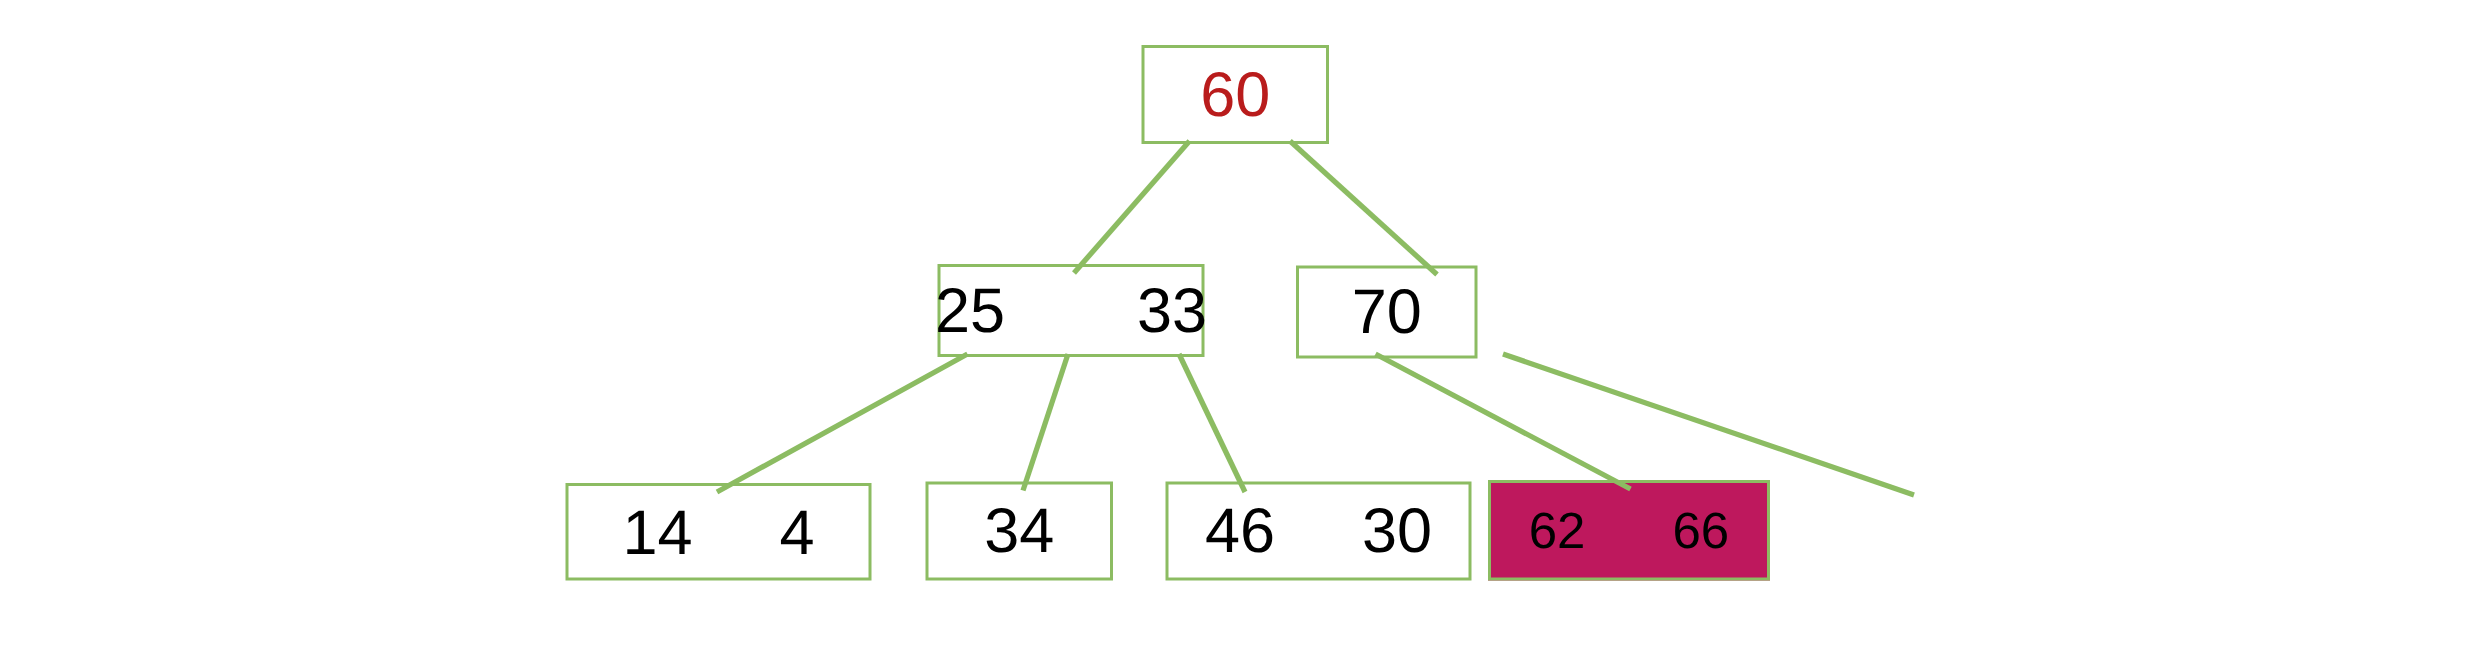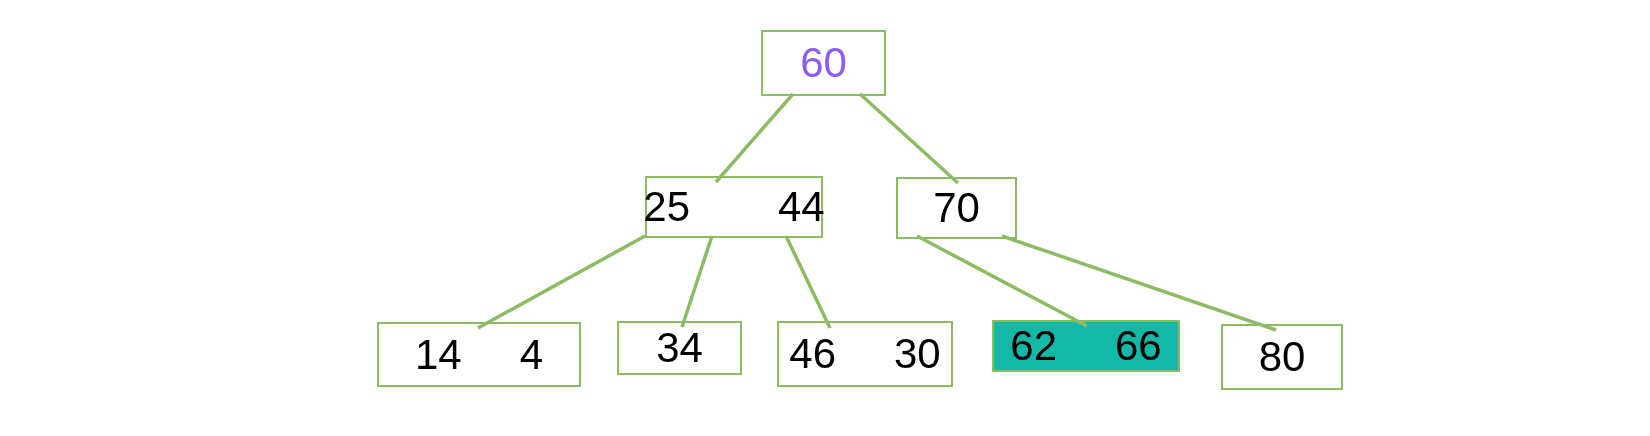--- a/index.html
+++ b/index.html
@@ -40,47 +40,44 @@
   }
   .node .key {
     display: inline-block;
   }
 </style>
 </head>
 <body>
 
 <div class="canvas" style="background: rgb(255, 255, 255);">
   <div class="nodes-layer">
-      <div class="node" style="left: 761px; top: 30px; width: 125px; height: 66px; border-width: 2px; border-color: rgb(140, 188, 98); background: rgb(255, 255, 255); color: #8b5cf6; font-size: 42px; gap: 58px;">
+      <div class="node" style="left: 761px; top: 30px; width: 125px; height: 66px; border-width: 2px; border-color: rgb(140, 188, 98); background: rgb(255, 255, 255); color: #b91c1c; font-size: 42px; gap: 58px;">
         <span class="key">60</span>
       </div>
-      <div class="node" style="left: 625px; top: 176px; width: 178px; height: 62px; border-width: 2px; border-color: rgb(140, 188, 98); background: rgb(255, 255, 255); color: rgb(0, 0, 0); font-size: 42px; gap: 88px; margin-left: 20px;">
+      <div class="node" style="left: 625px; top: 176px; width: 178px; height: 62px; border-width: 2px; border-color: rgb(140, 188, 98); background: rgb(255, 255, 255); color: rgb(0, 0, 0); font-size: 42px; gap: 88px;">
         <span class="key">25</span>
-        <span class="key">44</span>
+        <span class="key">33</span>
       </div>
-      <div class="node" style="left: 896px; top: 177px; width: 121px; height: 62px; border-width: 2px; border-color: rgb(140, 188, 98); background: rgb(255, 255, 255); color: rgb(0, 0, 0); font-size: 42px; gap: 58px;">
+      <div class="node" style="left: 864px; top: 177px; width: 121px; height: 62px; border-width: 2px; border-color: rgb(140, 188, 98); background: rgb(255, 255, 255); color: rgb(0, 0, 0); font-size: 42px; gap: 58px;">
         <span class="key">70</span>
       </div>
       <div class="node" style="left: 377px; top: 322px; width: 204px; height: 65px; border-width: 2px; border-color: rgb(140, 188, 98); background: rgb(255, 255, 255); color: rgb(0, 0, 0); font-size: 42px; gap: 58px;">
         <span class="key">14</span>
         <span class="key">4</span>
       </div>
-      <div class="node" style="left: 617px; top: 321px; width: 125px; height: 54px; border-width: 2px; border-color: rgb(140, 188, 98); background: rgb(255, 255, 255); color: rgb(0, 0, 0); font-size: 42px; gap: 58px;">
+      <div class="node" style="left: 617px; top: 321px; width: 125px; height: 66px; border-width: 2px; border-color: rgb(140, 188, 98); background: rgb(255, 255, 255); color: rgb(0, 0, 0); font-size: 42px; gap: 58px;">
         <span class="key">34</span>
       </div>
-      <div class="node" style="left: 777px; top: 321px; width: 176px; height: 66px; border-width: 2px; border-color: rgb(140, 188, 98); background: rgb(255, 255, 255); color: rgb(0, 0, 0); font-size: 42px; gap: 58px;">
+      <div class="node" style="left: 777px; top: 321px; width: 204px; height: 66px; border-width: 2px; border-color: rgb(140, 188, 98); background: rgb(255, 255, 255); color: rgb(0, 0, 0); font-size: 42px; gap: 58px;">
         <span class="key">46</span>
         <span class="key">30</span>
       </div>
-      <div class="node" style="left: 992px; top: 320px; width: 188px; height: 52px; border-width: 2px; border-color: rgb(140, 188, 98); background: #14b8a6; color: rgb(0, 0, 0); font-size: 42px; gap: 58px;">
+      <div class="node" style="left: 992px; top: 320px; width: 188px; height: 67px; border-width: 2px; border-color: rgb(140, 188, 98); background: #be185d; color: rgb(0, 0, 0); font-size: 34px; gap: 58px;">
         <span class="key">62</span>
         <span class="key">66</span>
-      </div>
-      <div class="node" style="left: 1221px; top: 324px; width: 122px; height: 66px; border-width: 2px; border-color: rgb(140, 188, 98); background: rgb(255, 255, 255); color: rgb(0, 0, 0); font-size: 42px; gap: 58px;">
-        <span class="key">80</span>
       </div>
     </div>
   <svg class="edges-layer" width="1650" height="436" viewBox="0 0 1650 436" xmlns="http://www.w3.org/2000/svg">
       <line x1="793" y1="94" x2="716" y2="182" stroke="#8CBC62" stroke-width="3.5" stroke-linecap="butt"></line>
       <line x1="860" y1="94" x2="958" y2="183" stroke="#8CBC62" stroke-width="3.5" stroke-linecap="butt"></line>
       <line x1="645" y1="236" x2="478" y2="328" stroke="#8CBC62" stroke-width="3.5" stroke-linecap="butt"></line>
       <line x1="712" y1="236" x2="682" y2="327" stroke="#8CBC62" stroke-width="3.5" stroke-linecap="butt"></line>
       <line x1="786" y1="236" x2="830" y2="328" stroke="#8CBC62" stroke-width="3.5" stroke-linecap="butt"></line>
       <line x1="917" y1="236" x2="1087" y2="326" stroke="#8CBC62" stroke-width="3.5" stroke-linecap="butt"></line>
       <line x1="1002" y1="236" x2="1276" y2="330" stroke="#8CBC62" stroke-width="3.5" stroke-linecap="butt"></line>

